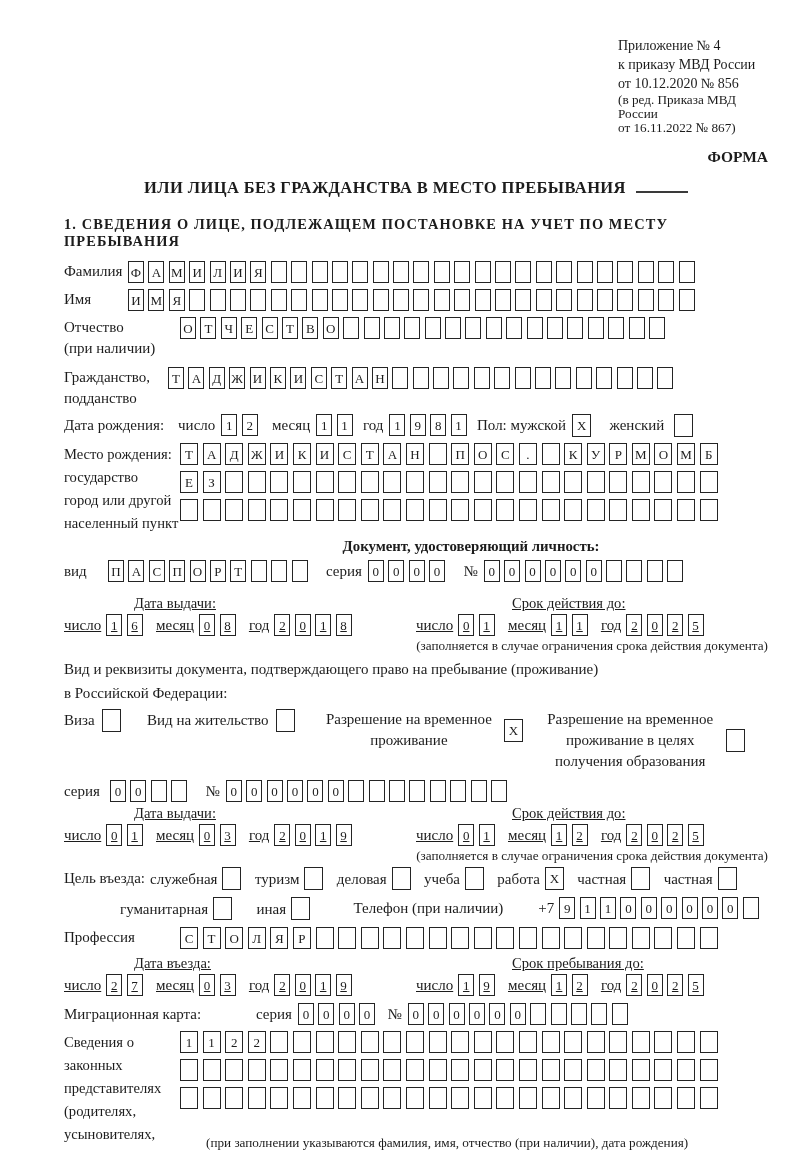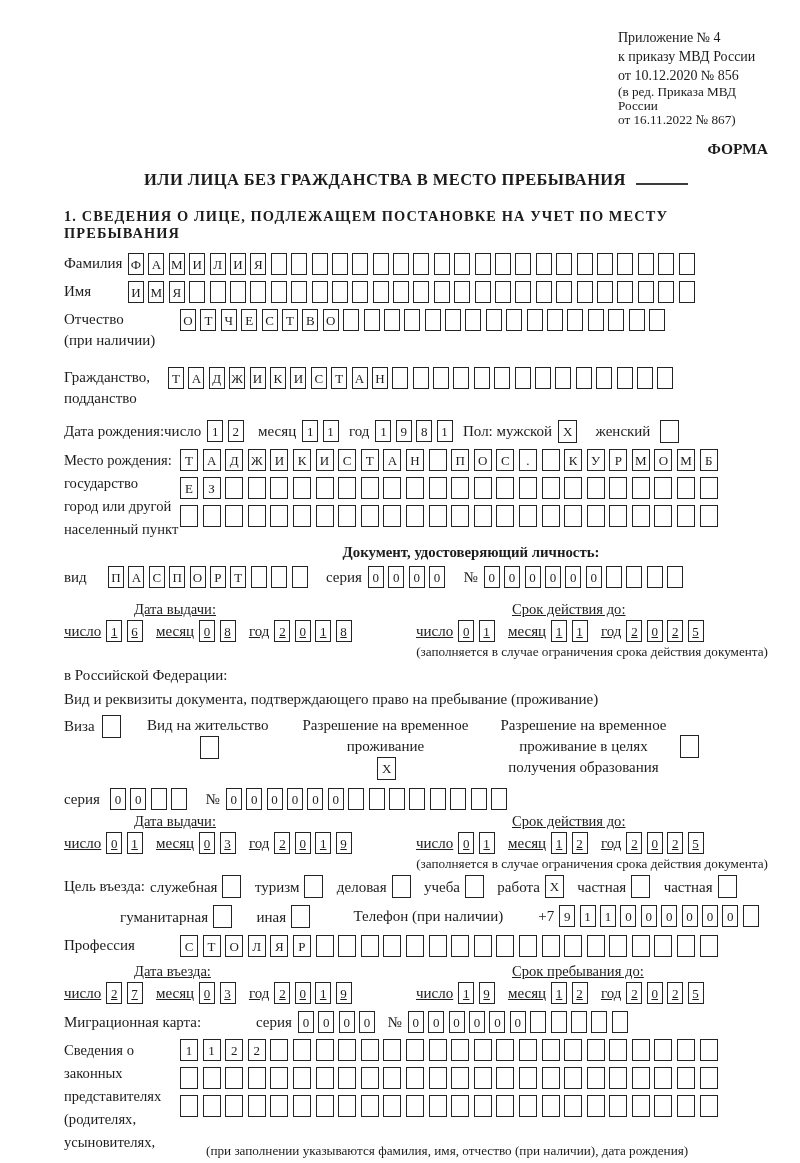--- a/index.html
+++ b/index.html
@@ -1,18 +1,18 @@
 <!DOCTYPE html>
 <html><head>
 <meta charset="utf-8">
 <style>
   * { box-sizing: border-box; margin: 0; padding: 0; }
   html,body { background:#ffffff; }
   body { width:800px; height:1163px; font-family:"Liberation Serif", serif; color:#1c1c1c; overflow:hidden; }
-  .page { width:800px; height:1163px; padding:28px 32px 16px 64px; }
+  .page { width:800px; height:1163px; padding:36px 32px 16px 64px; }
 
   
   .hdr { margin-left:554px; font-size:14px; line-height:19px; }
   .hdr .ed { font-size:13.2px; line-height:14px; }
   .hdr .ed:first-of-type { margin-top:4px; }
   .forma { text-align:right; font-weight:bold; font-size:15.5px; margin-top:13px; }
 
   
   .title { text-align:center; font-weight:bold; font-size:16.5px; line-height:23px; margin-top:10px; letter-spacing:.4px; }
   .uline { display:inline-block; width:52px; border-bottom:2.4px solid #3a3a3a; margin-left:10px; }
@@ -26,21 +26,21 @@
   .cells { display:flex; flex:none; }
   .cell { flex:none; display:inline-flex; align-items:center; justify-content:center;
           width:16px; height:22px; border:1.6px solid #242424; margin-right:4.4px;
           font-size:13px; line-height:1; }
   .wide .cell { width:18px; margin-right:4.6px; }
   .cb { width:19px; height:23px; }
 
   .inline { display:flex; align-items:flex-start; }
   .inline .lbl { white-space:nowrap; line-height:22px; }
   .gap6 { margin-right:6px; } .gap10 { margin-right:10px; }
-  .ml8 { margin-left:8px; } .ml14 { margin-left:14px; } .ml22 { margin-left:22px;flex-direction:column; } .ml30 { margin-left:30px; }
+  .ml8 { margin-left:8px; } .ml14 { margin-left:14px; } .ml22 { margin-left:22px; } .ml30 { margin-left:30px; }
 
   
   .blk { display:flex; align-items:flex-start; }
   .blk .blabels { flex:none; line-height:23px; font-size:14.6px; white-space:nowrap; }
   .blk .bcells > .cells { margin-bottom:6px; }
   .bp-labels { width:116px; }
   .rep-labels { width:116px; line-height:22px; }
 
   .dochead { font-weight:bold; font-size:14.8px; text-align:center; padding-left:110px; margin:3px 0 5px 0; }
 
@@ -150,21 +150,21 @@
           <span class="cell"></span>
           <span class="cell"></span>
           <span class="cell"></span>
           <span class="cell"></span>
           <span class="cell"></span>
           <span class="cell"></span>
           <span class="cell"></span>
         </span>
     </div>
 
-    <div class="frow" style="margin-bottom:16px">
+    <div class="frow" style="margin-bottom:8px">
       <span class="flabel" style="width:116px"><span>Отчество</span><span class="l2">(при наличии)</span></span>
       <span class="cells">
           <span class="cell">О</span>
           <span class="cell">Т</span>
           <span class="cell">Ч</span>
           <span class="cell">Е</span>
           <span class="cell">С</span>
           <span class="cell">Т</span>
           <span class="cell">В</span>
           <span class="cell">О</span>
@@ -180,21 +180,21 @@
           <span class="cell"></span>
           <span class="cell"></span>
           <span class="cell"></span>
           <span class="cell"></span>
           <span class="cell"></span>
           <span class="cell"></span>
           <span class="cell"></span>
         </span>
     </div>
 
-    <div class="frow" style="margin-bottom:11px">
+    <div class="frow" style="margin-bottom:5px">
       <span class="flabel" style="width:104px"><span>Гражданство,</span><span class="l2">подданство</span></span>
       <span class="cells">
           <span class="cell">Т</span>
           <span class="cell">А</span>
           <span class="cell">Д</span>
           <span class="cell">Ж</span>
           <span class="cell">И</span>
           <span class="cell">К</span>
           <span class="cell">И</span>
           <span class="cell">С</span>
@@ -212,21 +212,21 @@
           <span class="cell"></span>
           <span class="cell"></span>
           <span class="cell"></span>
           <span class="cell"></span>
           <span class="cell"></span>
           <span class="cell"></span>
         </span>
     </div>
 
     <div class="inline" style="margin-bottom:6px">
-      <span class="lbl" style="">Дата рождения:</span>
+      <span class="lbl" style="margin-right:14px">Дата рождения:</span>
       <span class="lbl gap6">число</span>
       <span class="cells gap10">
           <span class="cell">1</span>
           <span class="cell">2</span>
         </span>
       <span class="lbl gap6">месяц</span>
       <span class="cells gap6">
           <span class="cell">1</span>
           <span class="cell">1</span>
         </span>
@@ -412,22 +412,22 @@
               <span class="cell">0</span>
               <span class="cell">2</span>
               <span class="cell">5</span>
             </span>
         </div>
       </div>
     </div>
     <div class="dnote">(заполняется в случае ограничения срока действия документа)</div>
 
     <div class="para">
+      <div>Вид и реквизиты документа, подтверждающего право на пребывание (проживание)</div>
       <div>в Российской Федерации:</div>
-      <div>Вид и реквизиты документа, подтверждающего право на пребывание (проживание)</div>
     </div>
 
     <div class="visa-row">
       <span class="opt">
         <span class="olabel">Виза</span>
         <span class="cell cb"></span>
       </span>
       <span class="opt ml22">
         <span class="olabel">Вид на жительство</span>
         <span class="cell cb"></span>

